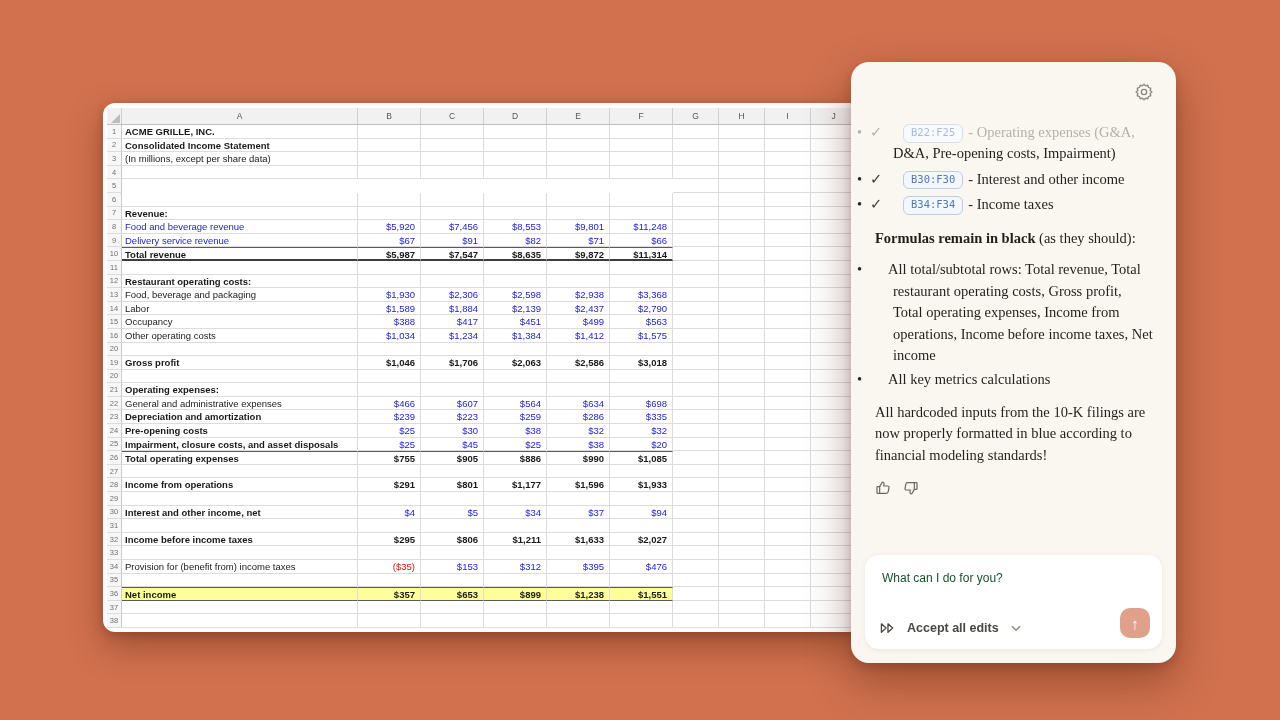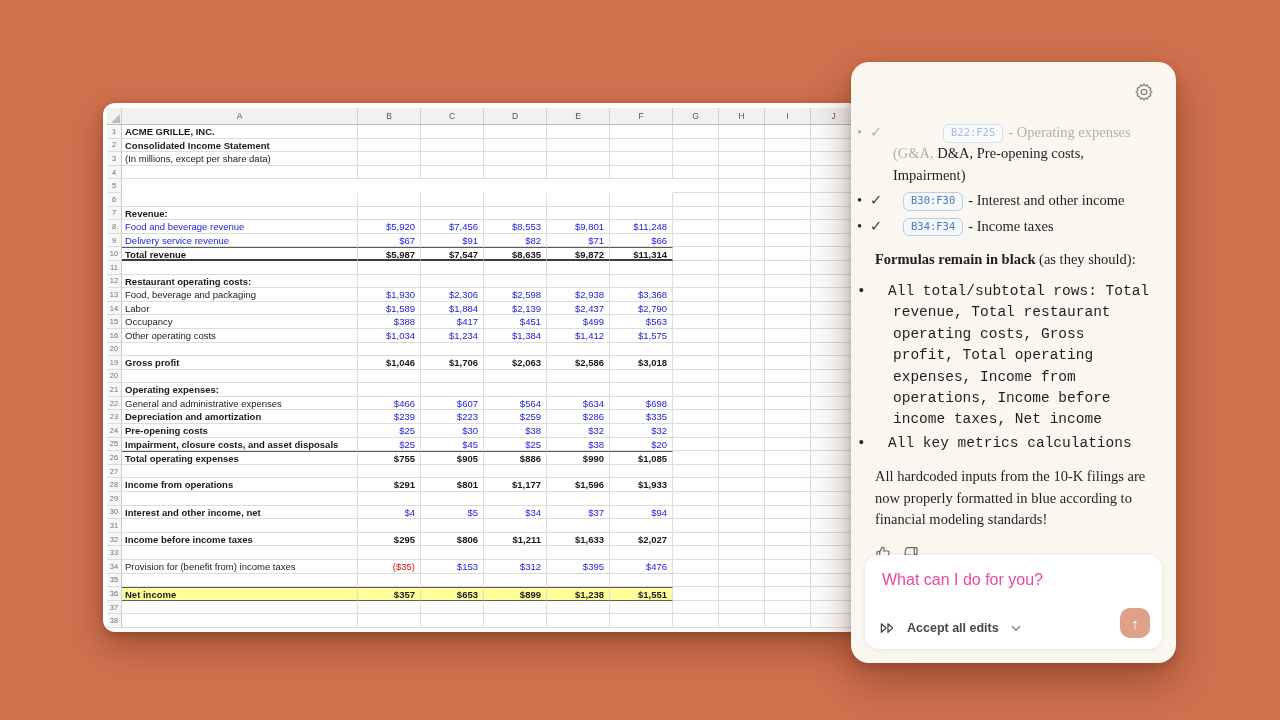--- a/index.html
+++ b/index.html
@@ -47,35 +47,35 @@
   .gear { position:absolute; top:20px; right:22px; width:20px; height:20px; cursor:pointer; }
   .msg  { position:absolute; top:60px; left:24px; right:22px; font-size:14.5px; line-height:1.48; }
   .chk-list { list-style:none; }
   .chk-list li { padding-left:18px; text-indent:-18px; margin-bottom:4px; }
   .dot  { display:inline-block; width:13px; color:#26241f; }
   .chkm { display:inline-block; width:15px; color:#3d3a35; }
   .chip { display:inline-block; font-family:"DejaVu Sans Mono", monospace; font-size:10.5px;
           color:#4e79bb; background:#f4f8fd; border:1px solid #bccbe6; border-radius:6px;
           padding:0 7px 1px 7px; margin:0 5px 0 0; text-indent:0; vertical-align:1px; cursor:pointer; }
   .faded, .faded .dot, .faded .chkm { color:#b5b1a8; }
-  .chip.fade { color:#a9bcd9; border-color:#d6deee; background:#f8fbfe;margin-left:40px; }
+  .chip.fade { color:#a9bcd9; border-color:#d6deee; background:#f8fbfe; }
   .heading { margin:12px 0 10px 0; }
   .plain-list { list-style:none; margin:0 0 12px 0; }
-  .plain-list li { padding-left:18px; text-indent:-18px; margin-bottom:2px;font-family:Liberation Mono, monospace; }
+  .plain-list li { padding-left:18px; text-indent:-18px; margin-bottom:2px; }
   .closing { margin:0 0 14px 0; }
   .feedback { display:flex; gap:12px; }
   .fb-icon { width:16px; height:16px; cursor:pointer; }
 
   
   .composer {
     position:absolute; left:14px; right:14px; bottom:14px; height:94px;
     background:#ffffff; border-radius:14px; box-shadow:0 1px 5px rgba(90,70,50,.10);
     font-family:"Liberation Sans", sans-serif;
   }
-  .placeholder { position:absolute; top:16px; left:17px; font-size:16px; color:#ec4899; cursor:text; }
+  .placeholder { position:absolute; top:16px; left:17px; font-size:12px; color:#14532d; cursor:text; }
   .accept { position:absolute; left:15px; bottom:14px; display:flex; align-items:center; gap:12px;
             font-size:12.5px; font-weight:700; color:#4b4742; cursor:pointer; }
   .send-btn { position:absolute; right:12px; bottom:11px; width:30px; height:30px;
               background:#dfa189; border:none; border-radius:10px; color:#fff; font-size:15px;
               display:flex; align-items:center; justify-content:center; cursor:pointer; }
 </style>
 </head>
 <body>
 
 <div class="sheet-win">

